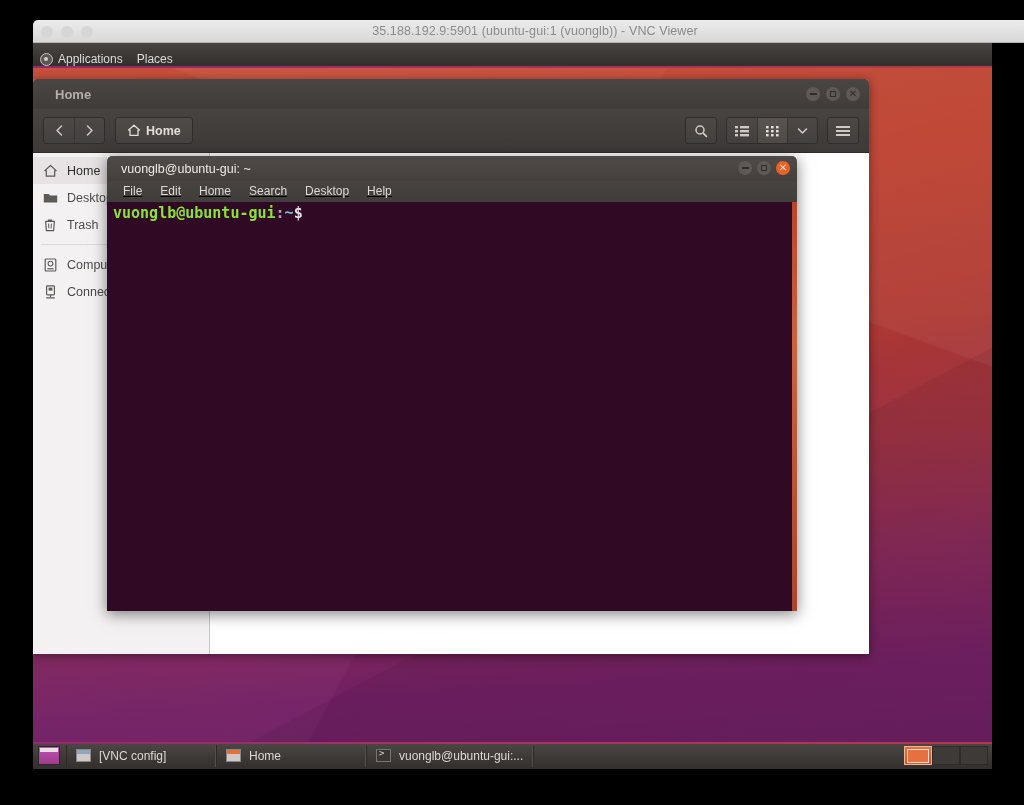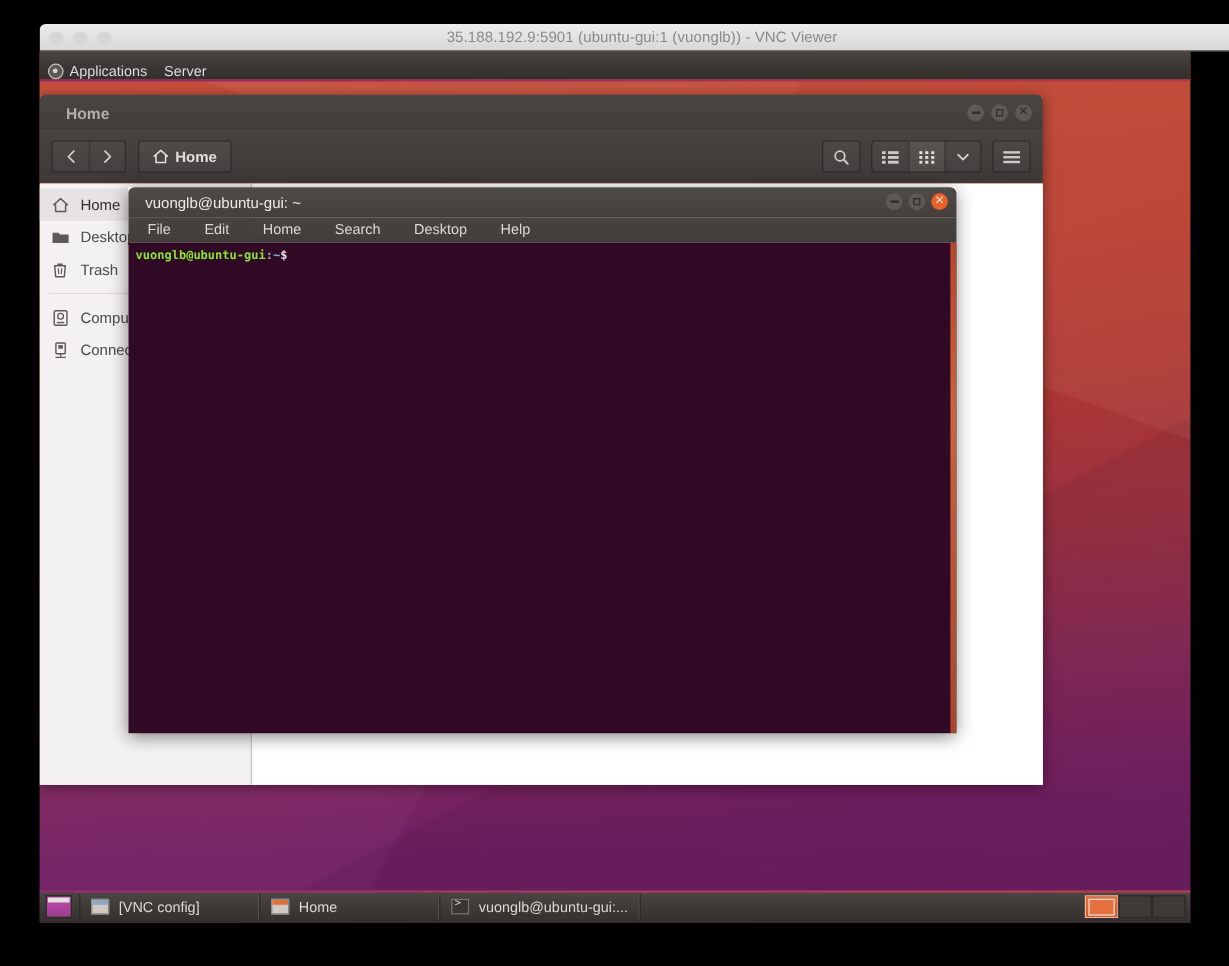--- a/index.html
+++ b/index.html
@@ -204,39 +204,40 @@
     border-top-left-radius: 5px; border-top-right-radius: 5px;
     display: flex; align-items: center; position: relative;
   }
   #term-title {
     margin-left: 14px; font-size: 12.5px; color: #efe9e5; font-weight: normal;
   }
   #term-wincontrols { position: absolute; right: 7px; top: 5px; display: flex; gap: 5px; }
   #term-menubar {
     height: 21px;
     background: linear-gradient(180deg,#474340 0%,#413d3a 100%);
-    display: flex; align-items: center; gap: 14px;
+    display: flex; align-items: center; gap: 4px;
     padding-left: 9px;
+    text-decoration: underline;
   }
   .menu-item { font-size: 12px; color: #ddd8d5; padding: 0 7px; line-height: 21px; }
   #term-screen {
     height: calc(455px - 25px - 21px);
     background: #300a24;
     position: relative;
     padding: 4px 6px;
     overflow: hidden;
   }
   #term-scrollbar {
     position: absolute; right: 0; top: 0;
     width: 5px; height: 100%;
     background: linear-gradient(180deg,#b7472c 0%, #c8643f 35%, #a8462c 100%);
   }
   #term-line {
     font-family: "DejaVu Sans Mono", monospace;
-    font-size: 10px; font-weight: bold;
+    font-size: 15px; font-weight: bold;
     white-space: pre; line-height: 15px;
   }
   .t-user { color: #8ae234; }
   .t-colon { color: #b0a7ae; }
   .t-path { color: #7ab8dd; }
   .t-dollar { color: #e6dfe3; }
 
   
   #taskbar {
     position: absolute; left: 0; bottom: 0;
@@ -318,21 +319,21 @@
   </div>
 
   <div id="desktop">
 
     <div id="top-panel">
       <div class="panel-item">
         <span id="ubuntu-logo"></span>
         <span>Applications</span>
       </div>
       <div class="panel-item">
-        <span>Server</span>
+        <span>Places</span>
       </div>
     </div>
     <div id="panel-underline"></div>
 
     <div id="files-window">
 
       <div id="files-titlebar">
         <span id="files-title">Home</span>
         <div id="files-wincontrols">
           <span class="winbtn">

